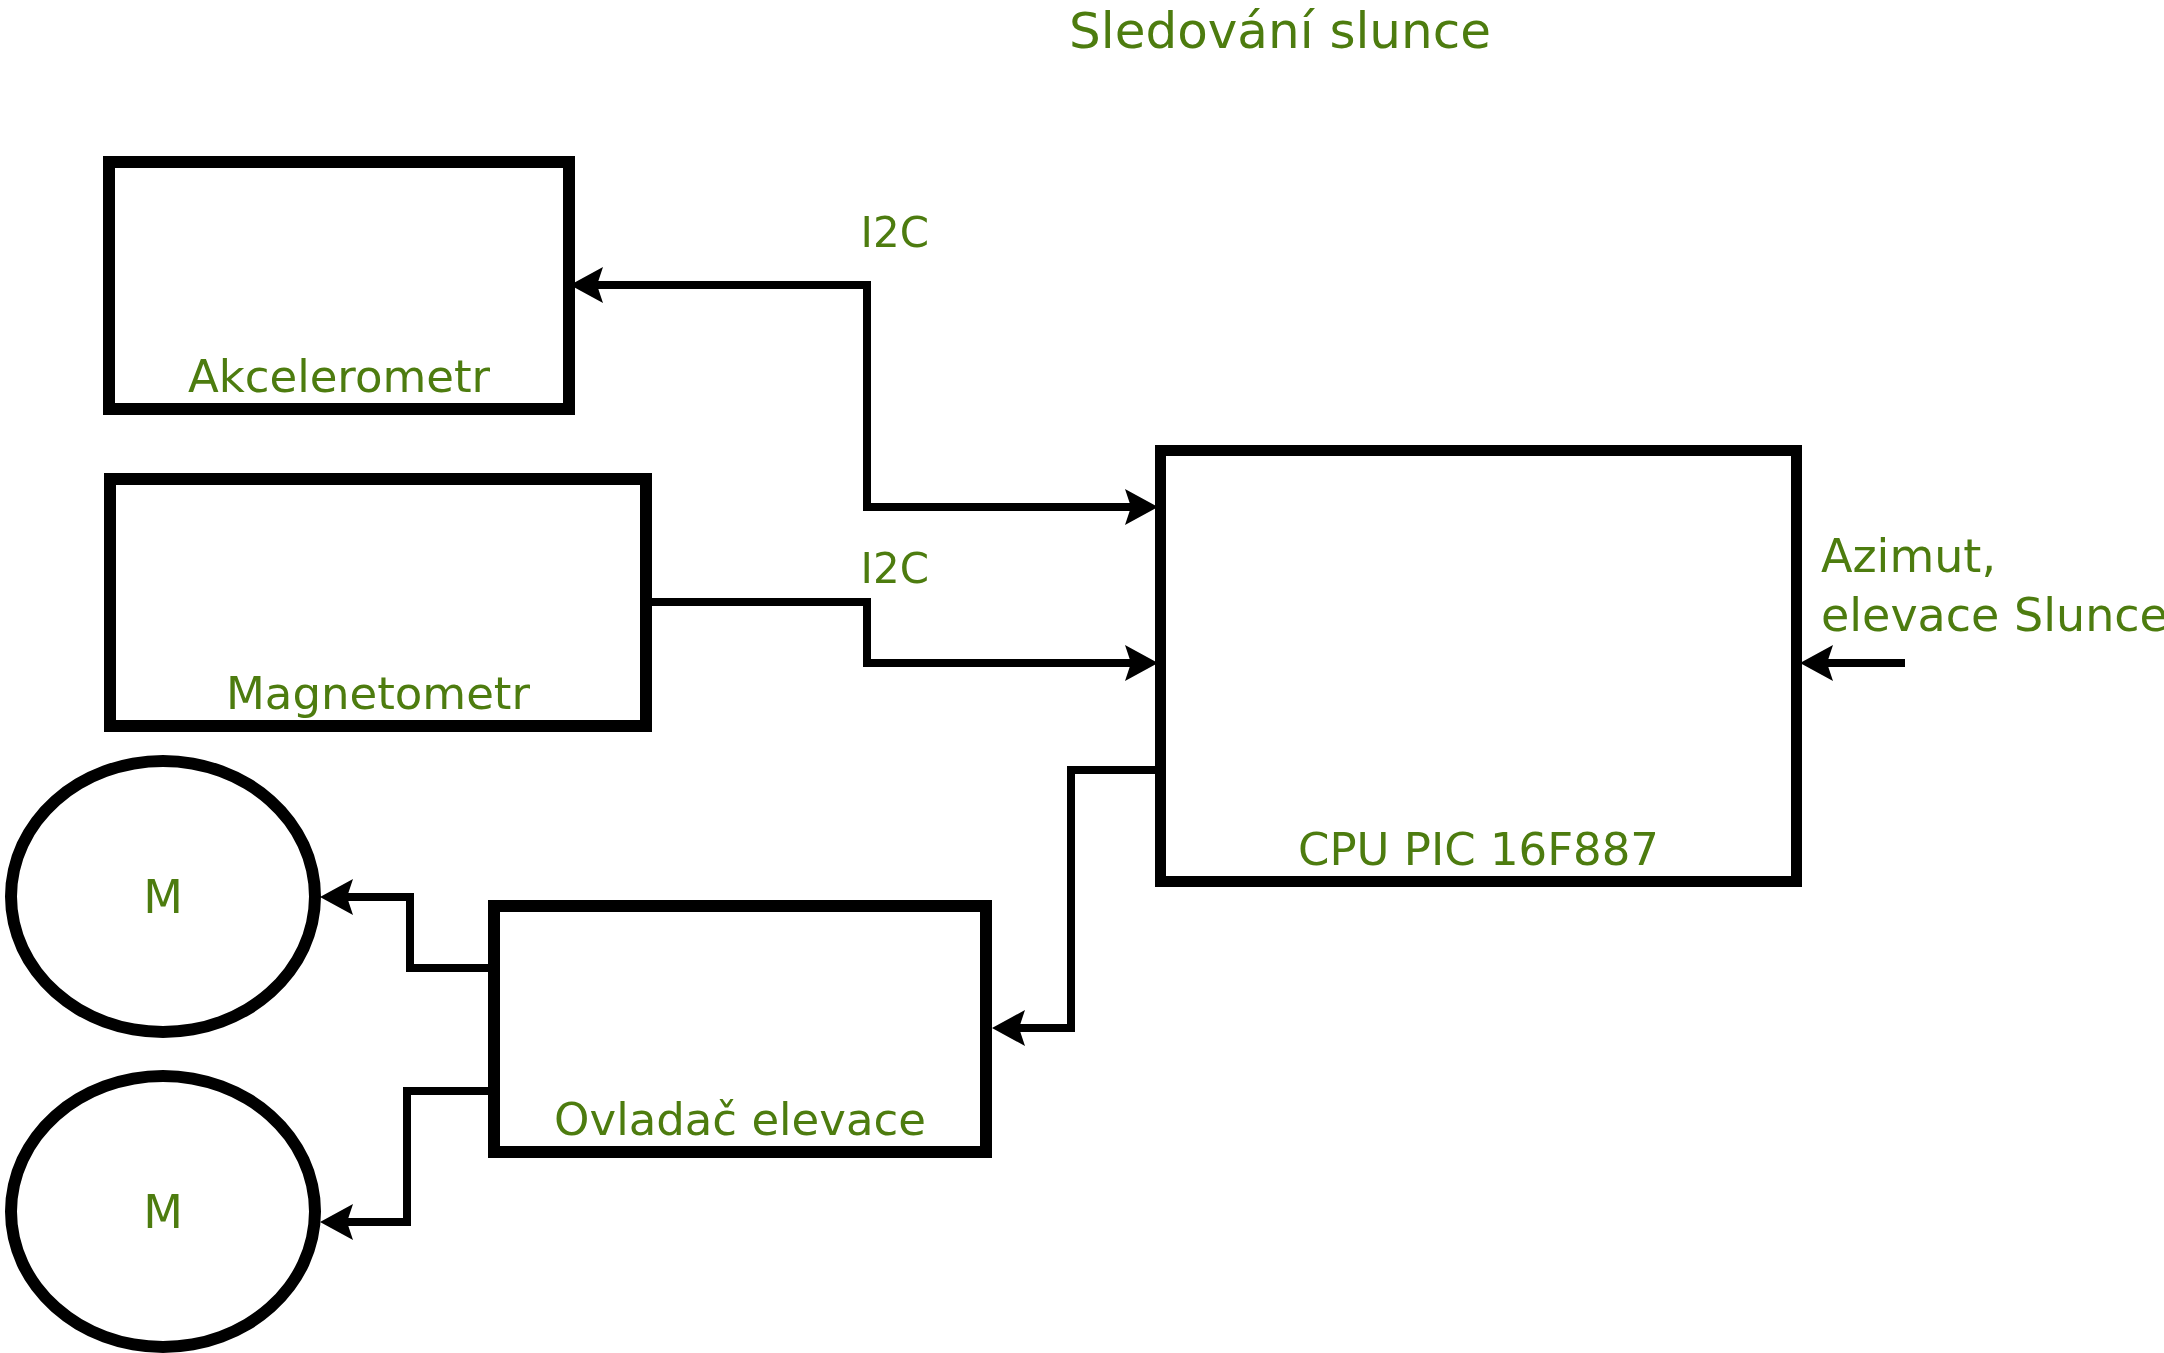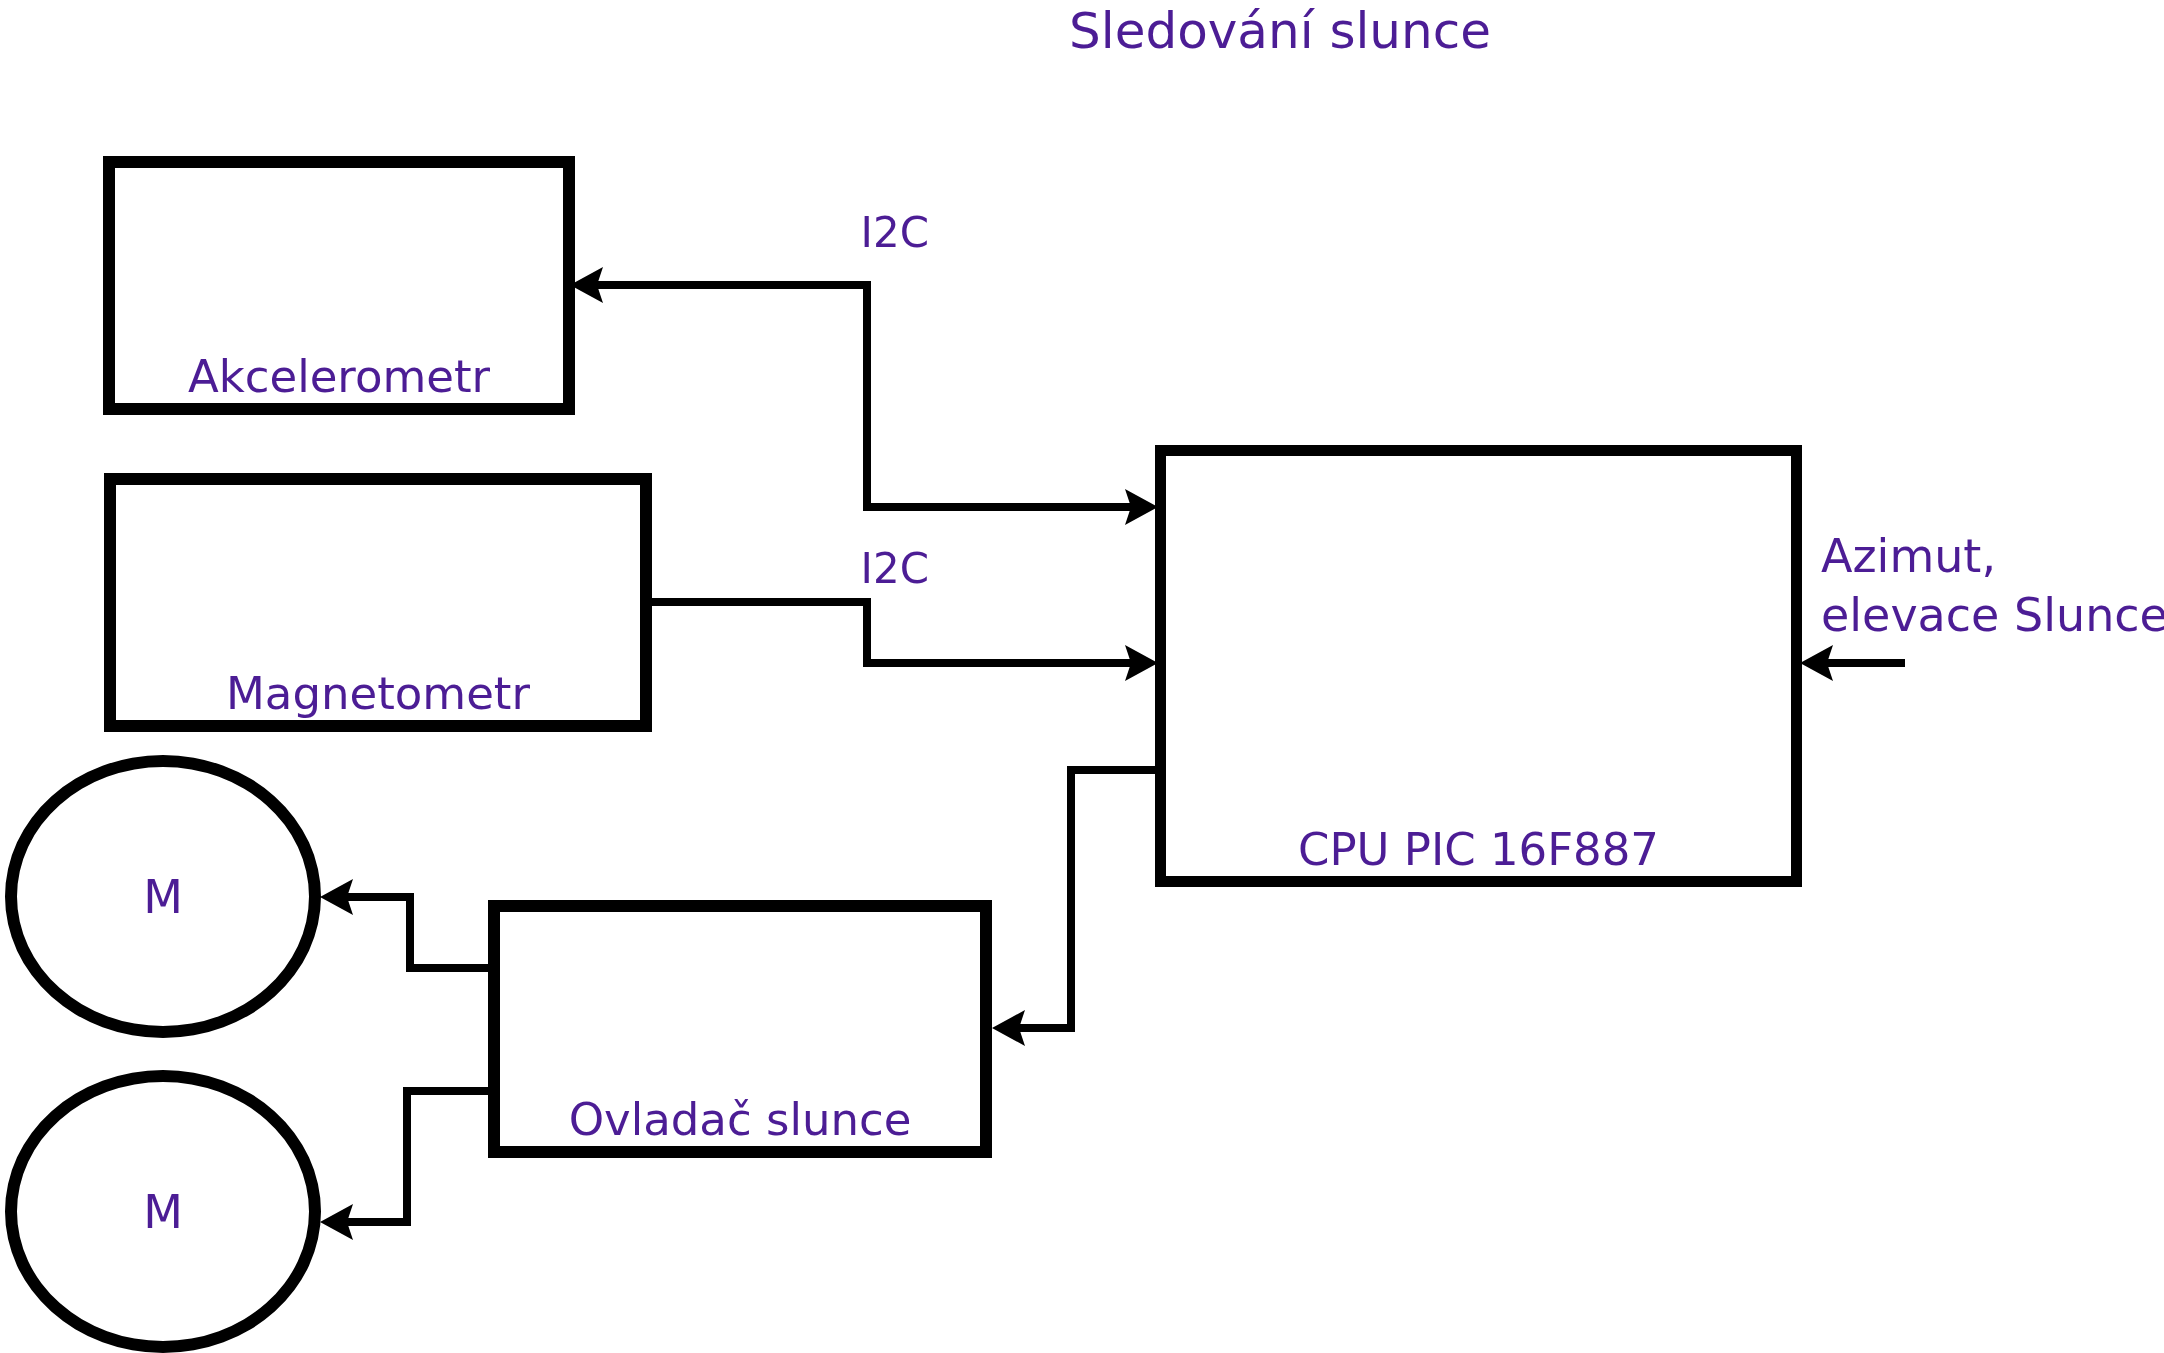--- a/index.html
+++ b/index.html
@@ -1,17 +1,17 @@
 <!DOCTYPE html>
 <html><head>
 <meta charset="utf-8">
 <style>
   html,body{margin:0;padding:0;background:#ffffff}
   .canvas{
-    position:relative;width:2164px;height:1353px;background:#ffffff;color:#4c1d95;
+    position:relative;width:2164px;height:1353px;background:#ffffff;color:#4d7c0f;
     font-family:"DejaVu Sans","Liberation Sans",sans-serif;overflow:hidden;
   }
   .node{
     position:absolute;background:#ffffff;border:12px solid #000;
     display:flex;align-items:flex-end;justify-content:center;box-sizing:border-box;
   }
   .node .label{font-size:45px;white-space:nowrap}
   #node-accelerometer{left:103px;top:156px;width:472px;height:259px}
   #node-magnetometer{left:104px;top:473px;width:548px;height:259px}
   #node-cpu{left:1155px;top:445px;width:647px;height:442px;border-width:11px}
@@ -79,21 +79,21 @@
 
   <div class="node" id="node-magnetometer">
     <span class="label">Magnetometr</span>
   </div>
 
   <div class="node" id="node-cpu">
     <span class="label">CPU PIC 16F887</span>
   </div>
 
   <div class="node" id="node-motor-driver">
-    <span class="label">Ovladač slunce</span>
+    <span class="label">Ovladač elevace</span>
   </div>
 
   <div class="motor" id="node-motor-top">
     <span class="label">M</span>
   </div>
 
   <div class="motor" id="node-motor-bottom">
     <span class="label">M</span>
   </div>
 

